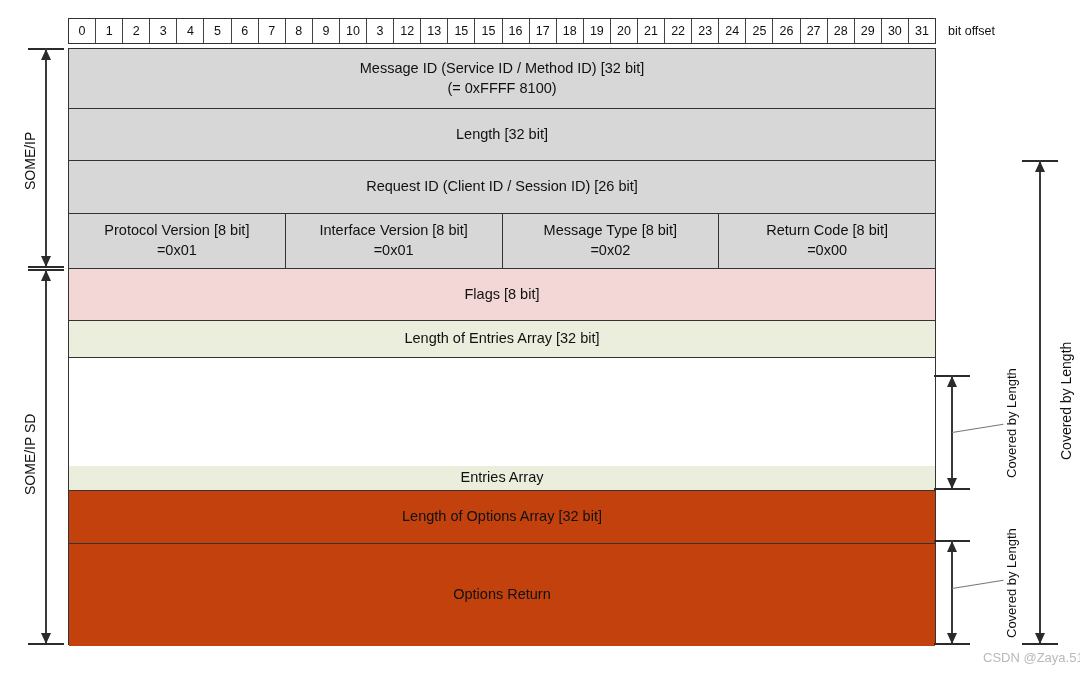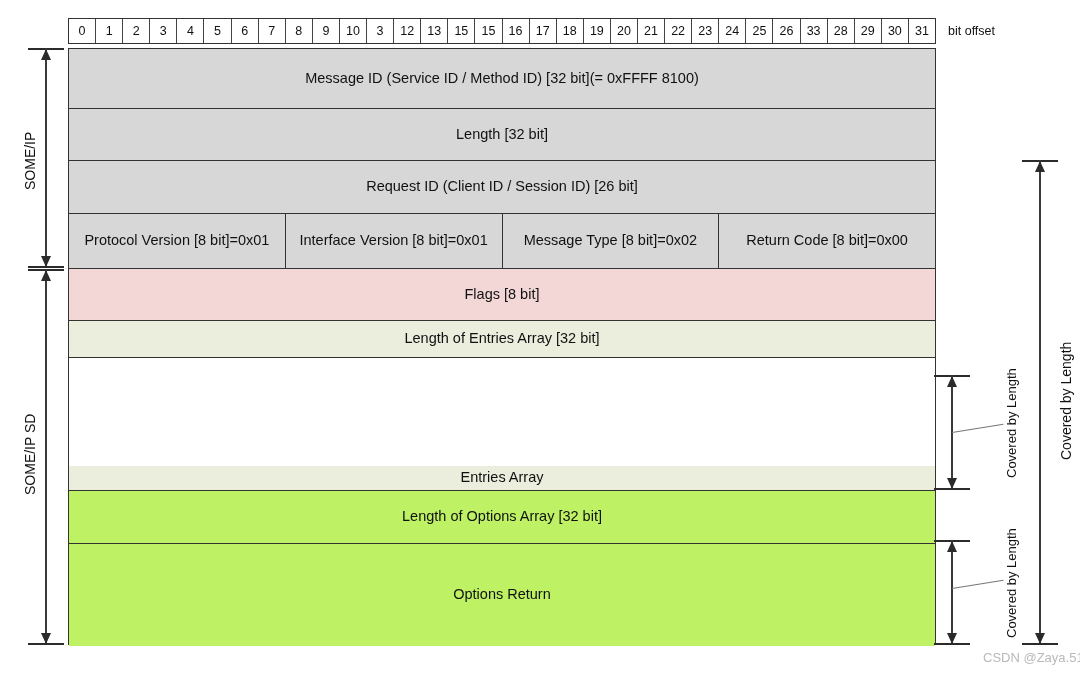--- a/index.html
+++ b/index.html
@@ -73,37 +73,37 @@
     width: 100%;
     box-sizing: border-box;
     border-bottom: 1.5px solid #333;
     display: flex;
   }
   .row.last { border-bottom: none; }
   .cell {
     flex: 1 1 0;
     box-sizing: border-box;
     display: flex;
-    flex-direction: row;
+    flex-direction: column;
     align-items: center;
     justify-content: center;
     text-align: center;
     font-size: 14.5px;
     line-height: 1.35;
     color: #111;
     border-right: 1.5px solid #333;
     padding: 2px 4px;
   }
   .cell:last-child { border-right: none; }
   .cell .sub { display: block; }
 
   .c-gray  { background: #d7d7d7; }
   .c-pink  { background: #f2d7d6; }
   .c-green { background: #ebeedd; }
-  .c-blue  { background: #bef264; }
+  .c-blue  { background: #c2410c; }
 
   
   .bracket {
     position: absolute;
   }
   .bracket .stem {
     position: absolute;
     left: 50%;
     top: 0;
     bottom: 0;
@@ -189,21 +189,21 @@
       <div class="bit-cell">17</div>
       <div class="bit-cell">18</div>
       <div class="bit-cell">19</div>
       <div class="bit-cell">20</div>
       <div class="bit-cell">21</div>
       <div class="bit-cell">22</div>
       <div class="bit-cell">23</div>
       <div class="bit-cell">24</div>
       <div class="bit-cell">25</div>
       <div class="bit-cell">26</div>
-      <div class="bit-cell">33</div>
+      <div class="bit-cell">27</div>
       <div class="bit-cell">28</div>
       <div class="bit-cell">29</div>
       <div class="bit-cell">30</div>
       <div class="bit-cell">31</div>
     </div>
   <div class="bit-offset-label">bit offset</div>
 
   <div class="frame">
 
     <div class="row" style="top:0px;height:60px;">

